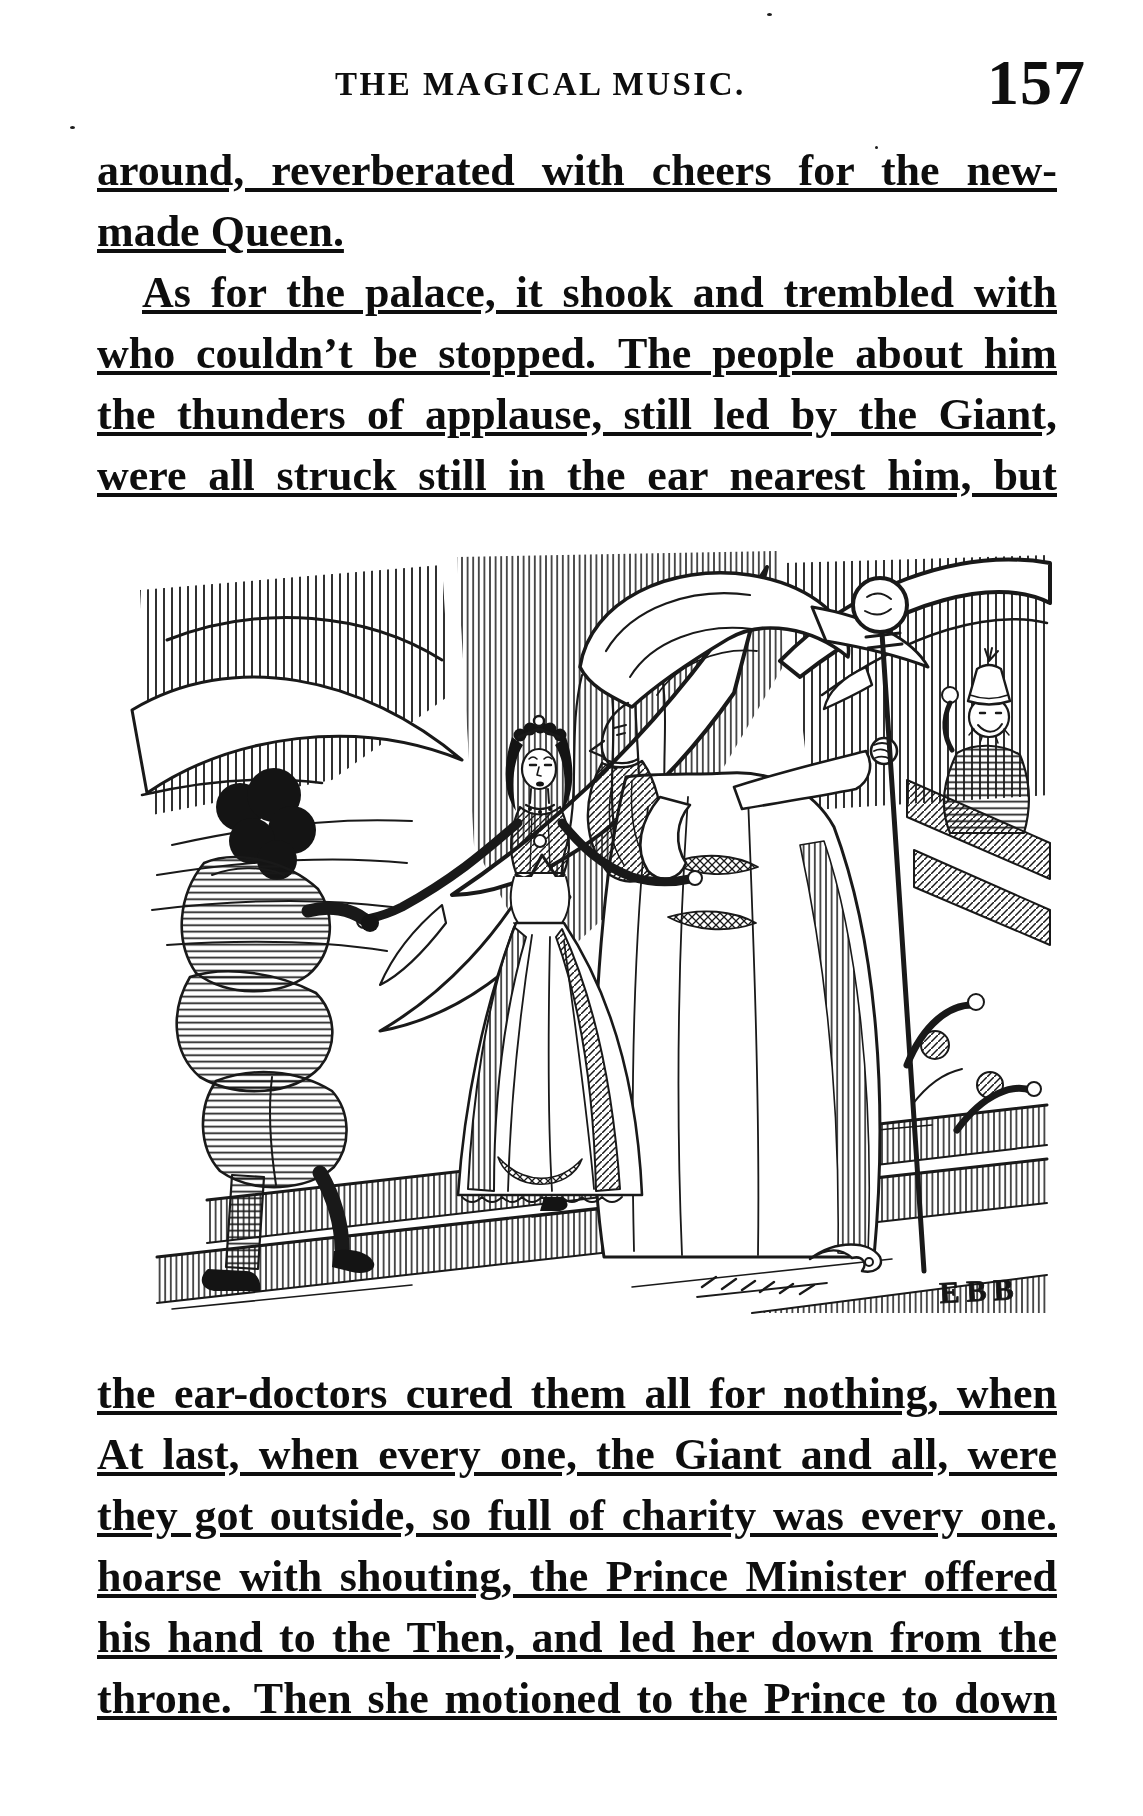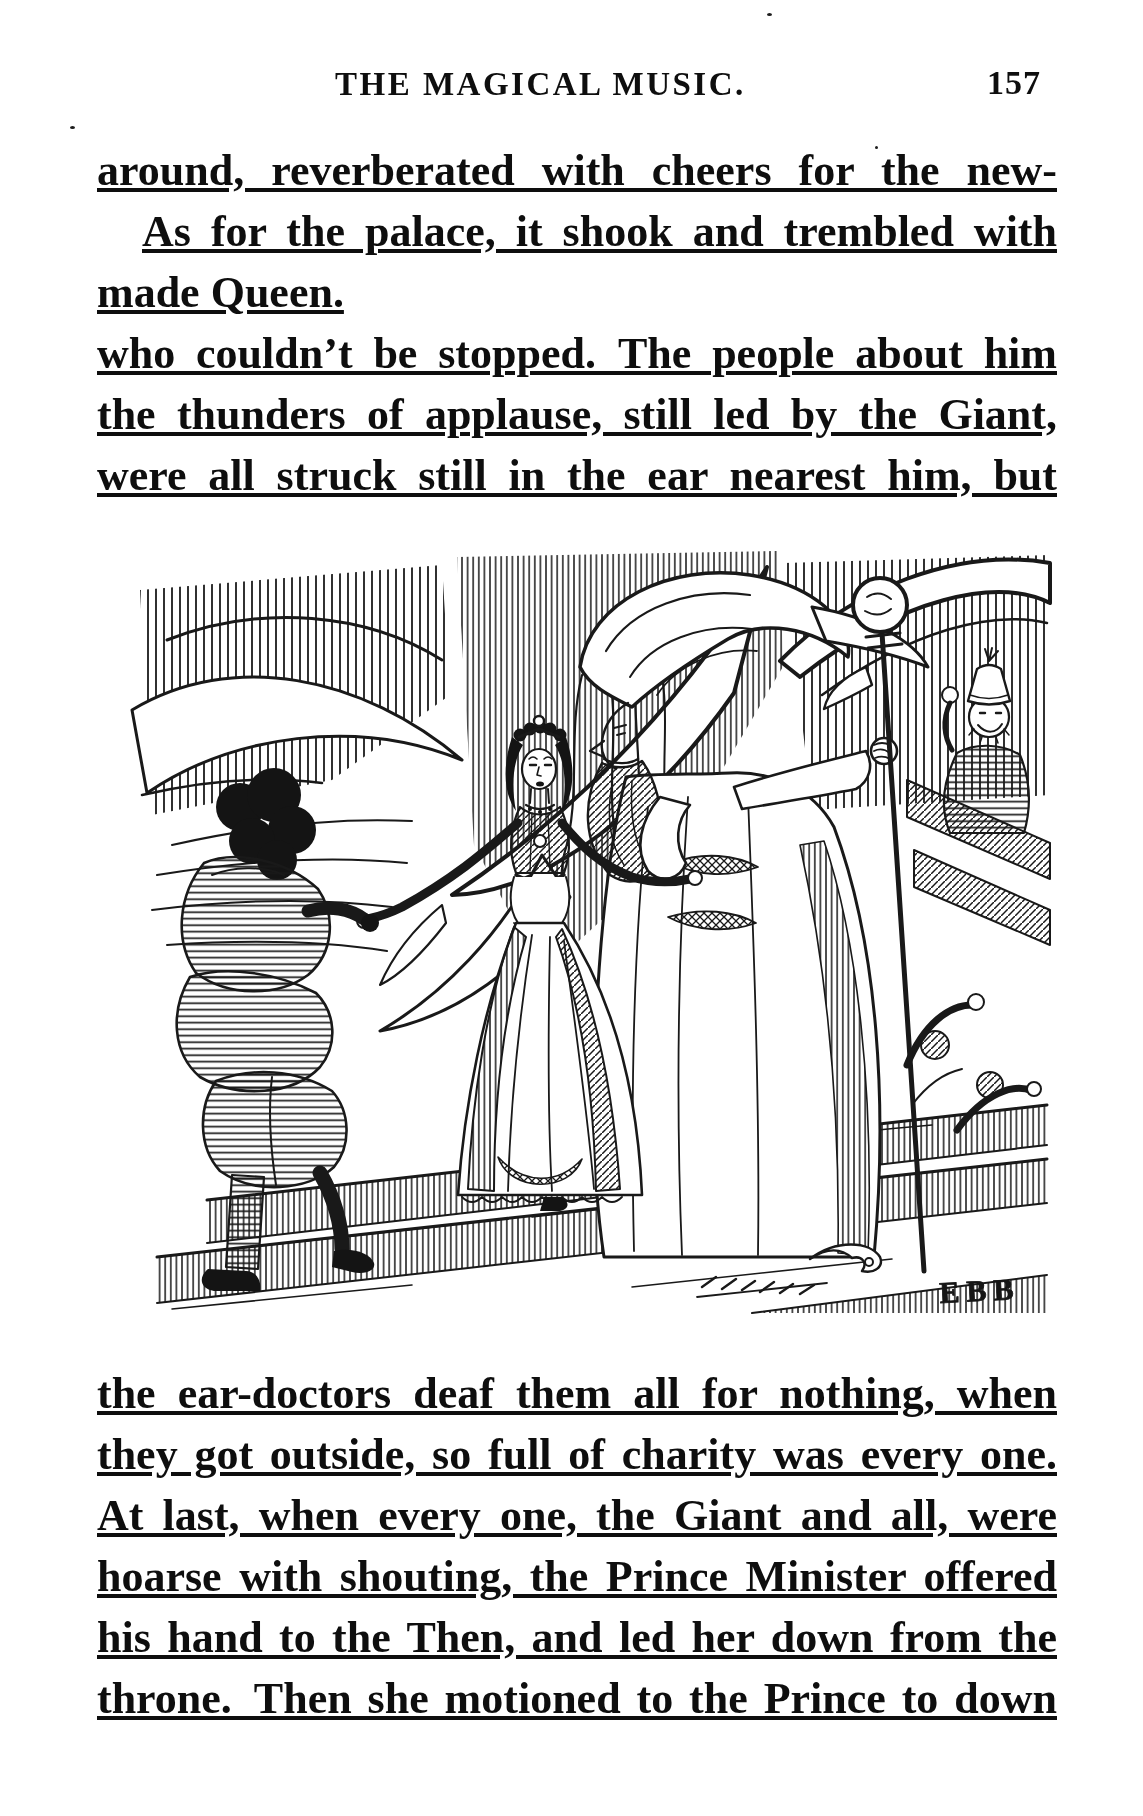--- a/index.html
+++ b/index.html
@@ -5,21 +5,21 @@
   html,body{margin:0;padding:0;background:#ffffff;}
   .page{
     position:relative;width:1143px;height:1816px;background:#ffffff;
     font-family:"Liberation Serif","DejaVu Serif",serif;color:#0e0e0e;overflow:hidden;margin-left:12px;
   }
   .running-title{
     position:absolute;top:66px;left:323px;width:400px;text-align:center;
     font-size:33px;font-weight:bold;letter-spacing:2.5px;white-space:nowrap;
   }
   .folio{
-    position:absolute;top:58px;left:975px;font-size:34px;font-weight:bold;
+    position:absolute;top:58px;left:975px;font-size:64px;font-weight:bold;
     letter-spacing:1px;line-height:50px;
   }
   .textblock{position:absolute;left:85px;width:960px;font-size:44px;font-weight:bold;}
   #tb1{top:140px;}
   #tb2{top:1363px;}
   .line{
     height:61px;line-height:61px;
     text-align:justify;text-align-last:justify;text-justify:inter-word;text-decoration:underline;
   }
   .line.flush{text-align-last:left;}
@@ -42,22 +42,22 @@
 
   <div class="speck" id="speck1"></div>
   <div class="speck" id="speck2"></div>
   <div class="speck" id="speck3"></div>
 
   <div class="running-title">THE MAGICAL MUSIC.</div>
   <div class="folio">157</div>
 
   <div class="textblock" id="tb1">
     <div class="line">around, reverberated with cheers for the new-</div>
+    <div class="line flush">made Queen.</div>
     <div class="line indent">As for the palace, it shook and trembled with</div>
-    <div class="line flush">made Queen.</div>
     <div class="line">who couldn’t be stopped. The people about him</div>
     <div class="line">the thunders of applause, still led by the Giant,</div>
     <div class="line">were all struck still in the ear nearest him, but</div>
   </div>
 
   <div class="illustration">
     <svg viewBox="0 0 940 770" width="940" height="770" xmlns="http://www.w3.org/2000/svg">
       <defs>
         <pattern id="vh" width="8" height="12" patternUnits="userSpaceOnUse">
             <path d="M4 0 V12" stroke="#191919" stroke-width="1.8"></path>
@@ -237,21 +237,21 @@
           <path d="M590 742 l14 -10 M610 744 l14 -10 M630 745 l13 -9 M648 747 l14 -10 M668 748 l13 -9 M688 749 l14 -9" stroke-width="2.4"></path>
           <path d="M585 752 L715 738" stroke-width="1.8"></path>
           <text class="sig-text" x="828" y="758" transform="rotate(-3 828 758)" stroke-linejoin="miter">EBB</text>
         </g>
 
       </g>
     </svg>
   </div>
 
   <div class="textblock" id="tb2">
-    <div class="line">the ear-doctors deaf them all for nothing, when</div>
+    <div class="line">the ear-doctors cured them all for nothing, when</div>
+    <div class="line">At last, when every one, the Giant and all, were</div>
     <div class="line">they got outside, so full of charity was every one.</div>
-    <div class="line">At last, when every one, the Giant and all, were</div>
     <div class="line">hoarse with shouting, the Prince Minister offered</div>
     <div class="line">his hand to the Then, and led her down from the</div>
     <div class="line">throne. Then she motioned to the Prince to down</div>
   </div>
 
 </div>
 
 </body></html>

